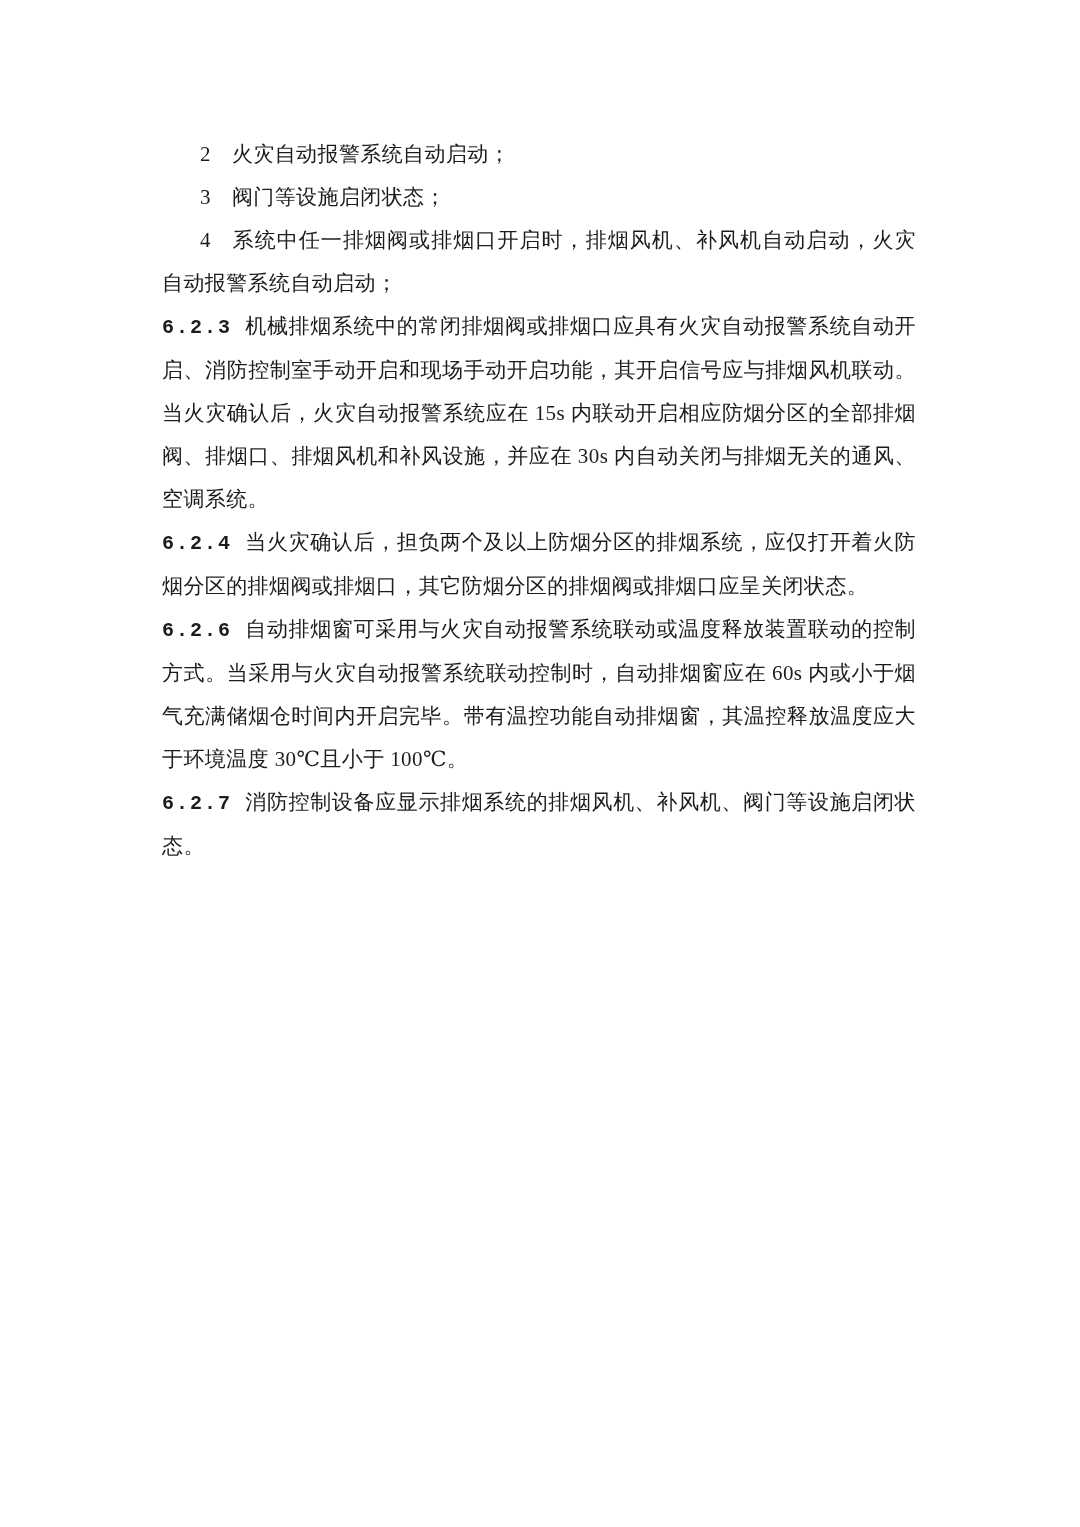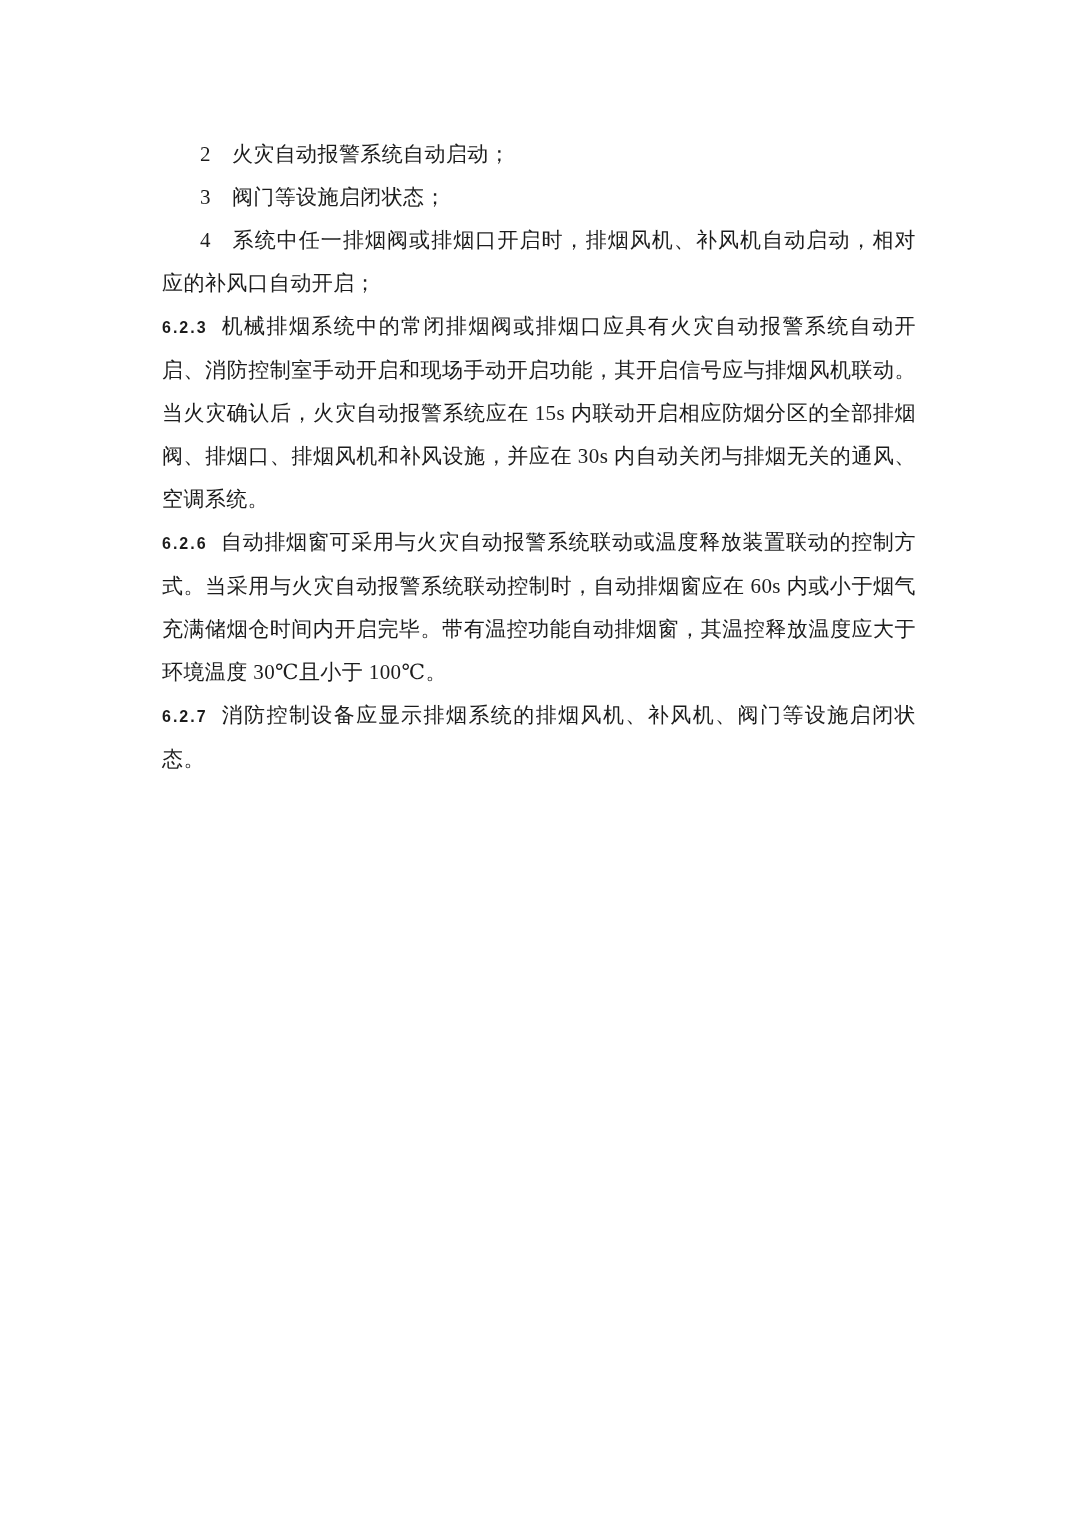--- a/index.html
+++ b/index.html
@@ -32,23 +32,23 @@
     word-break: break-word;
   }
   .para.list-item {
     text-indent: 38px;
   }
   .item-num {
     font-family: "Liberation Serif", "DejaVu Serif", serif;
     margin-right: 21px;
   }
   .clause-label {
-    font-family: Liberation Sans, sans-serif;
+    font-family: Liberation Mono, monospace;
     font-weight: bold;
-    font-size: 16px;
+    font-size: 20px;
     letter-spacing: 2px;
     margin-right: 13px;
   }
   .page-number {
     position: absolute;
     left: 930px;
     top: 1392px;
     font-size: 20px;
     line-height: 28px;
     color: #2a2a2a;
@@ -63,28 +63,31 @@
 
     <p class="para list-item">
       <span class="item-num">2</span><span>火灾自动报警系统自动启动；</span>
     </p>
 
     <p class="para list-item">
       <span class="item-num">3</span><span>阀门等设施启闭状态；</span>
     </p>
 
     <p class="para list-item">
-      <span class="item-num">4</span><span>系统中任一排烟阀或排烟口开启时，排烟风机、补风机自动启动，相对应的补风口自动开启；</span>
+      <span class="item-num">4</span><span>系统中任一排烟阀或排烟口开启时，排烟风机、补风机自动启动，火灾自动报警系统自动启动；</span>
     </p>
 
 
     <p class="para clause">
       <span class="clause-label">6.2.3</span><span>机械排烟系统中的常闭排烟阀或排烟口应具有火灾自动报警系统自动开启、消防控制室手动开启和现场手动开启功能，其开启信号应与排烟风机联动。当火灾确认后，火灾自动报警系统应在 15s 内联动开启相应防烟分区的全部排烟阀、排烟口、排烟风机和补风设施，并应在 30s 内自动关闭与排烟无关的通风、空调系统。</span>
     </p>
 
+    <p class="para clause">
+      <span class="clause-label">6.2.4</span><span>当火灾确认后，担负两个及以上防烟分区的排烟系统，应仅打开着火防烟分区的排烟阀或排烟口，其它防烟分区的排烟阀或排烟口应呈关闭状态。</span>
+    </p>
 
 
     <p class="para clause">
       <span class="clause-label">6.2.6</span><span>自动排烟窗可采用与火灾自动报警系统联动或温度释放装置联动的控制方式。当采用与火灾自动报警系统联动控制时，自动排烟窗应在 60s 内或小于烟气充满储烟仓时间内开启完毕。带有温控功能自动排烟窗，其温控释放温度应大于环境温度 30℃且小于 100℃。</span>
     </p>
 
     <p class="para clause">
       <span class="clause-label">6.2.7</span><span>消防控制设备应显示排烟系统的排烟风机、补风机、阀门等设施启闭状态。</span>
     </p>
 

